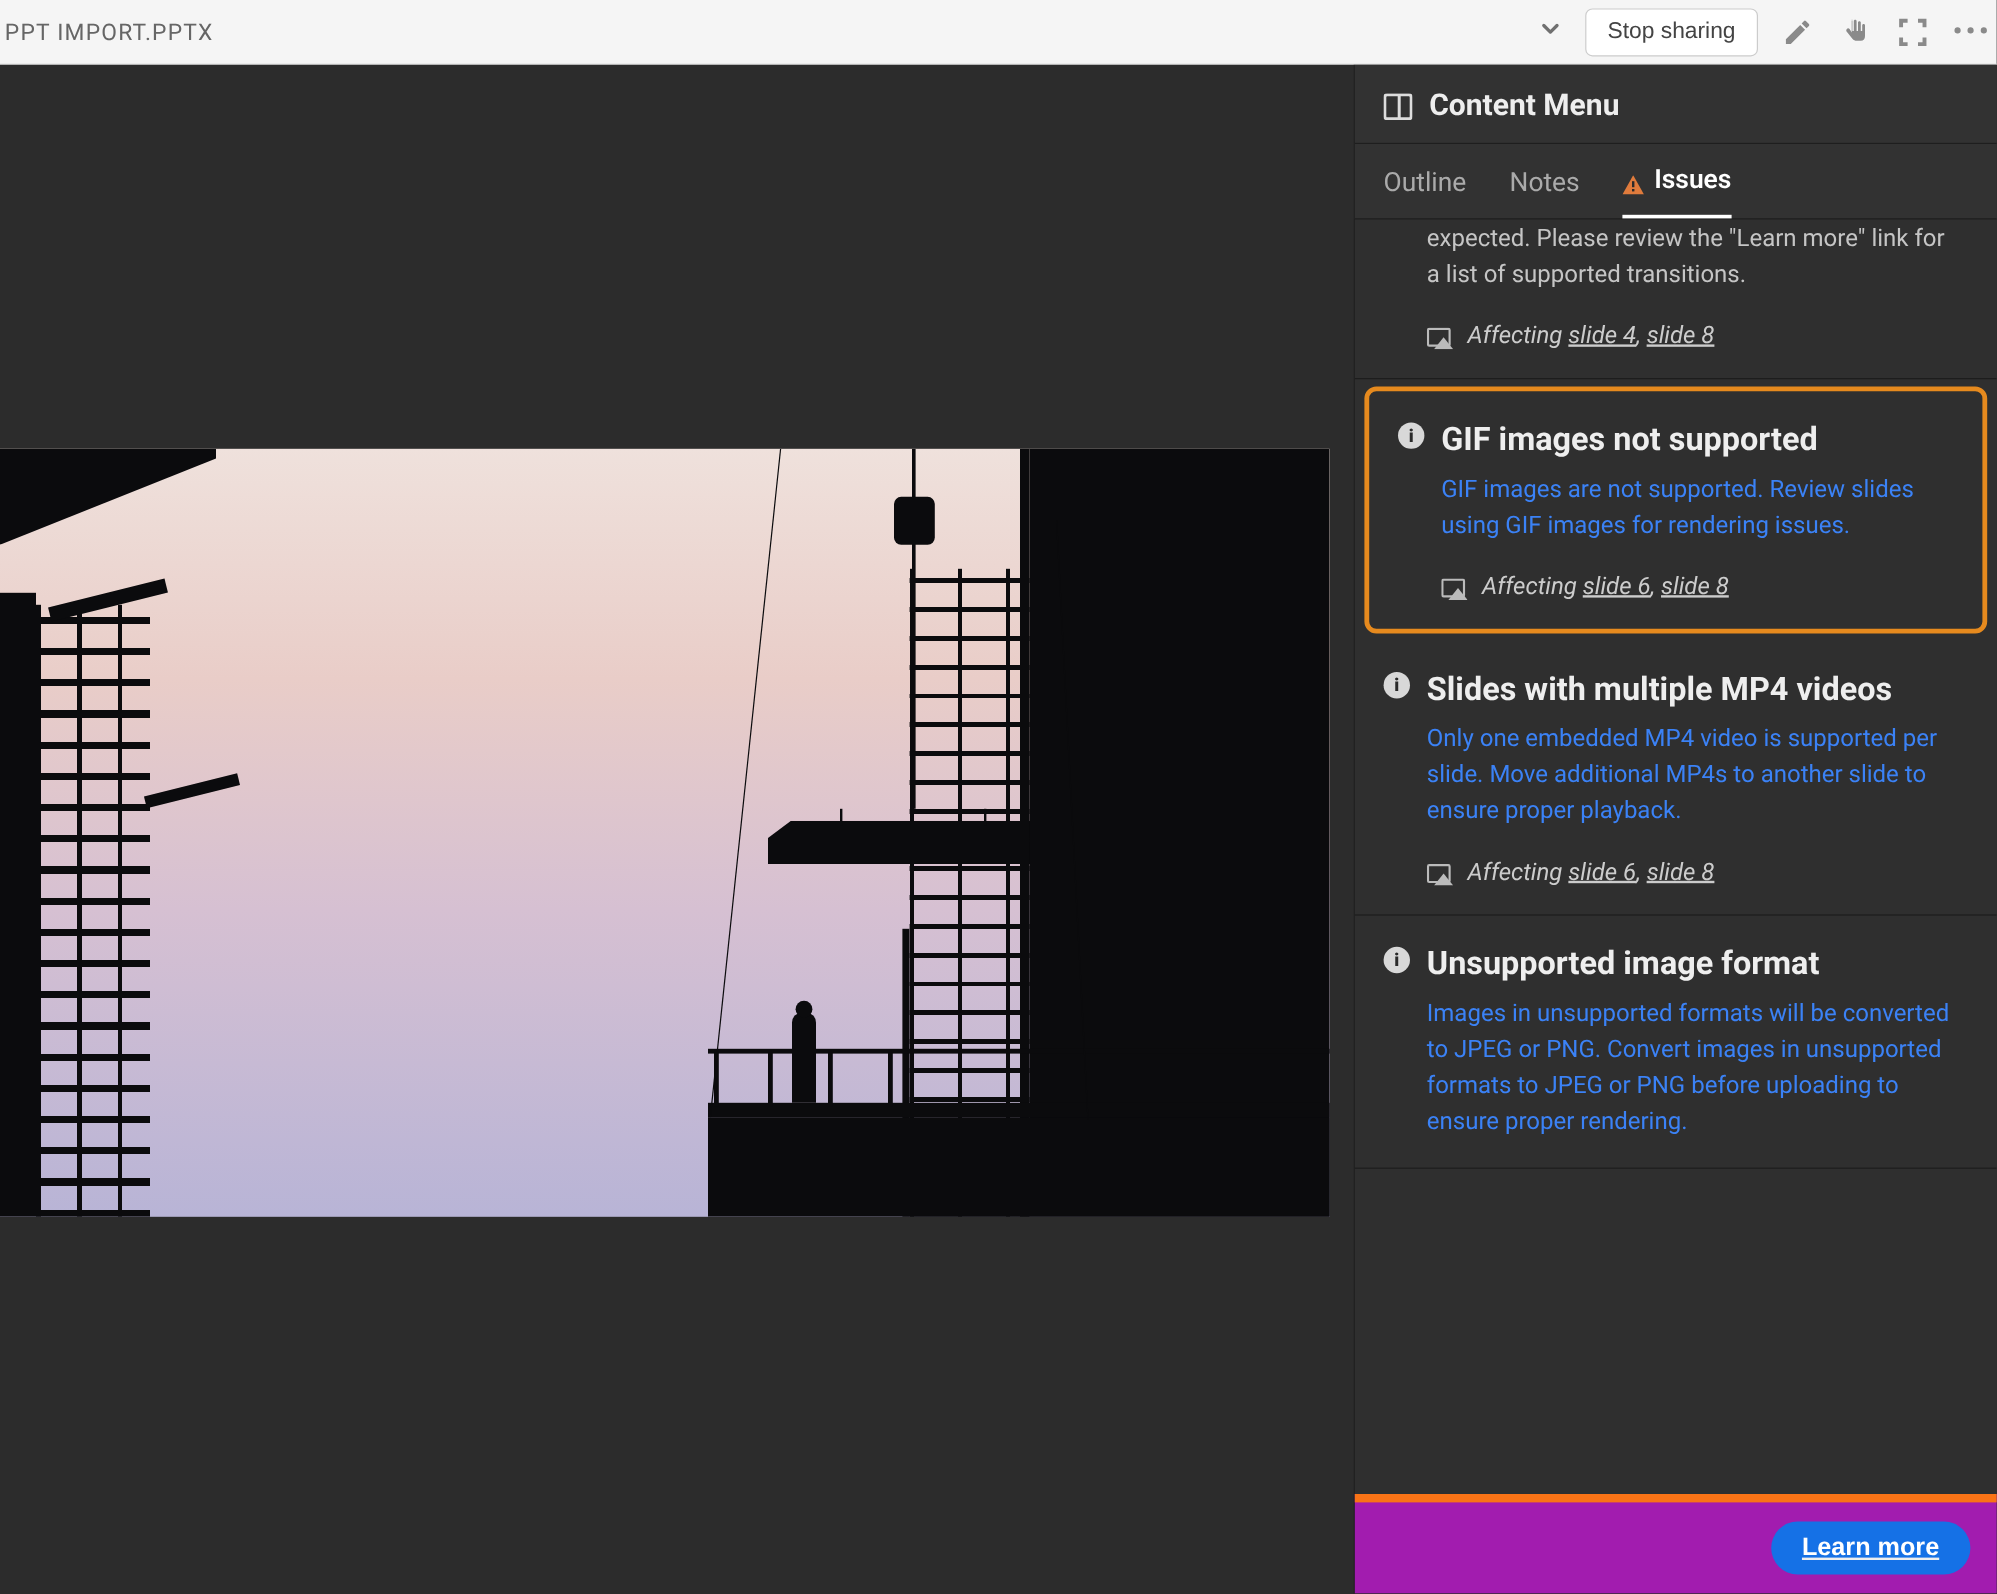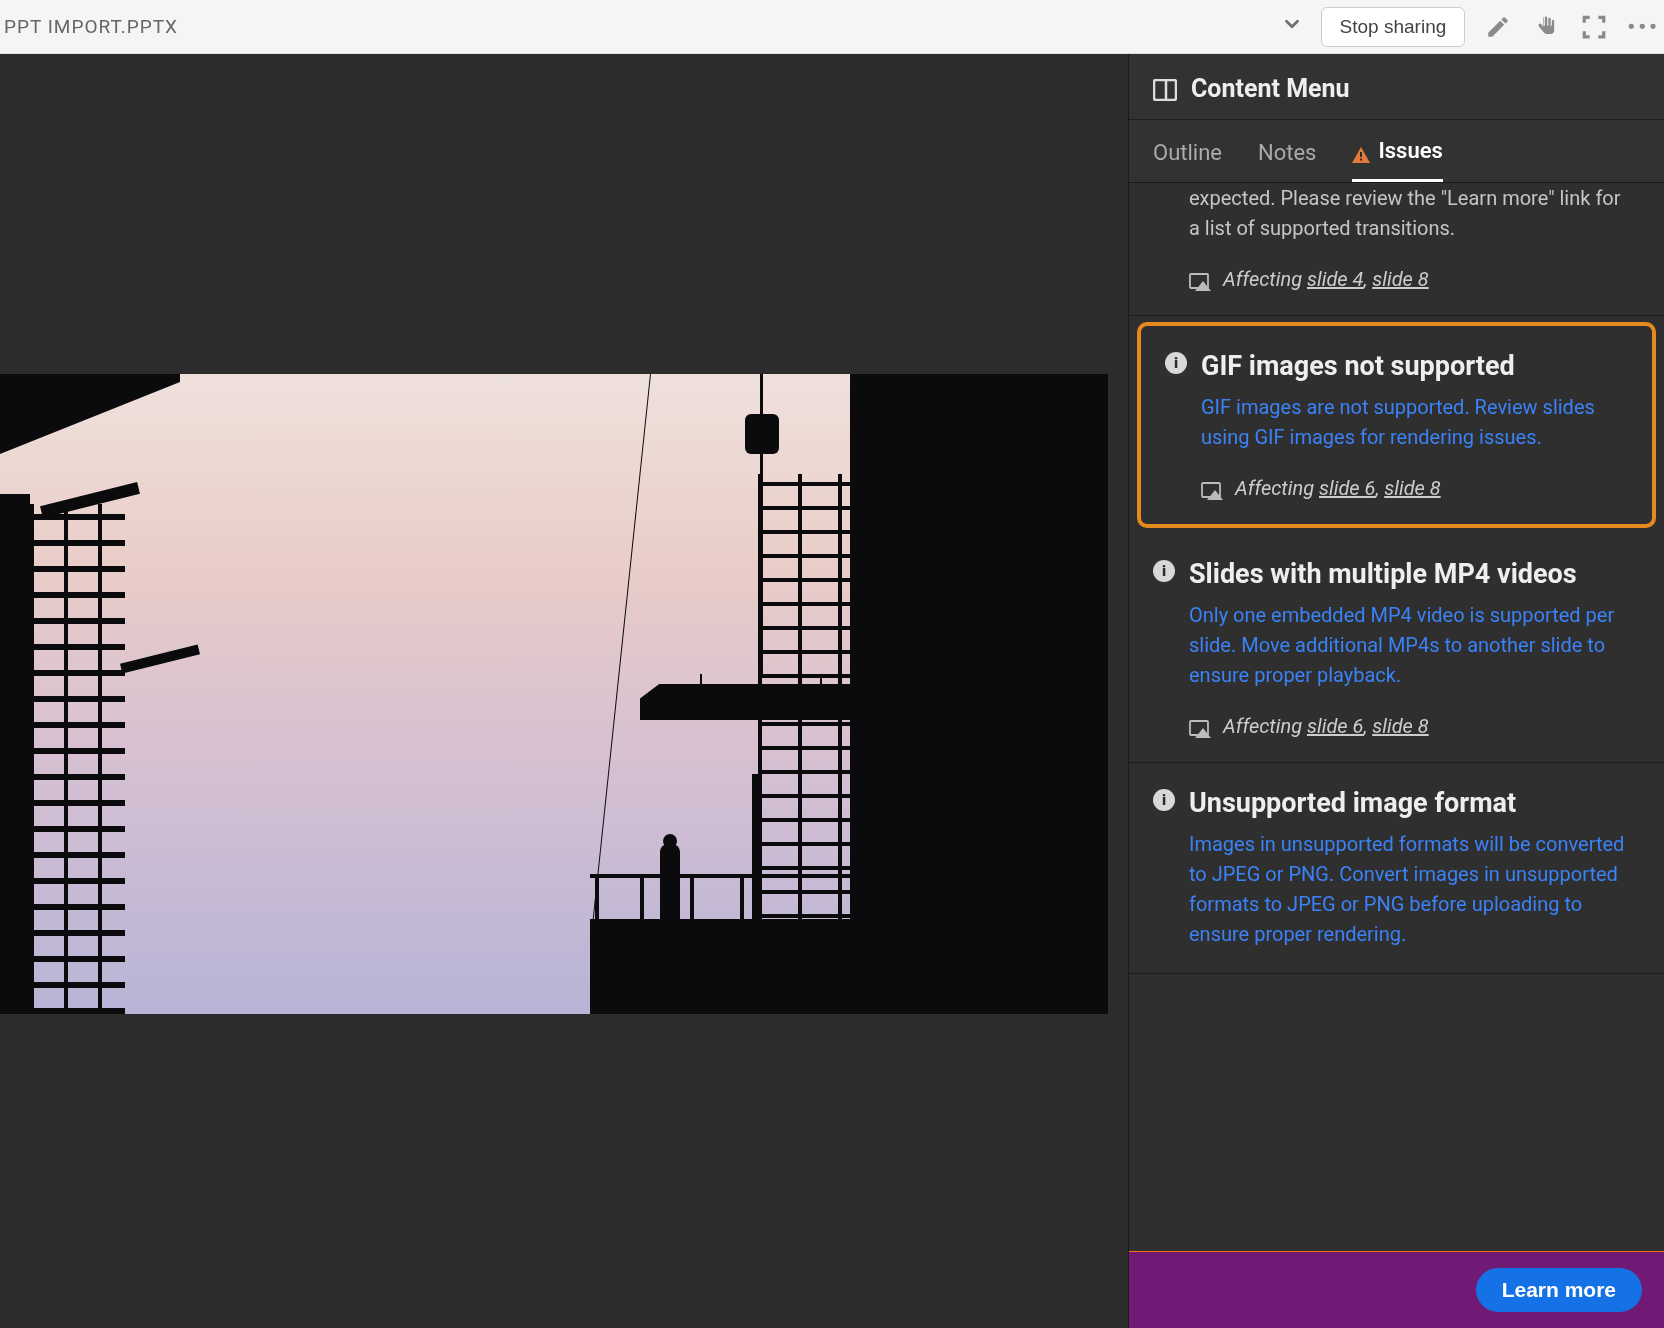--- a/index.html
+++ b/index.html
@@ -198,25 +198,26 @@
       border-radius: 10px;
       margin: 6px 8px;
     }
     .partial-text {
       color: #c5c5c5;
       font-size: 20px;
       line-height: 1.5;
       padding: 0 30px 0 60px;
     }
     .learn-more-bar {
-      background: #701a75;
+      background: #a21caf;
       padding: 16px 22px;
       display: flex;
       justify-content: flex-end;
-      border-top: 1px solid #f97316;
+      border-top: 7px solid #f97316;
+      text-decoration: underline;
     }
     .learn-more-btn {
       background: #1571e6;
       color: #fff;
       border: none;
       border-radius: 22px;
       padding: 10px 26px;
       font-size: 21px;
       font-weight: 600;
       cursor: pointer;

